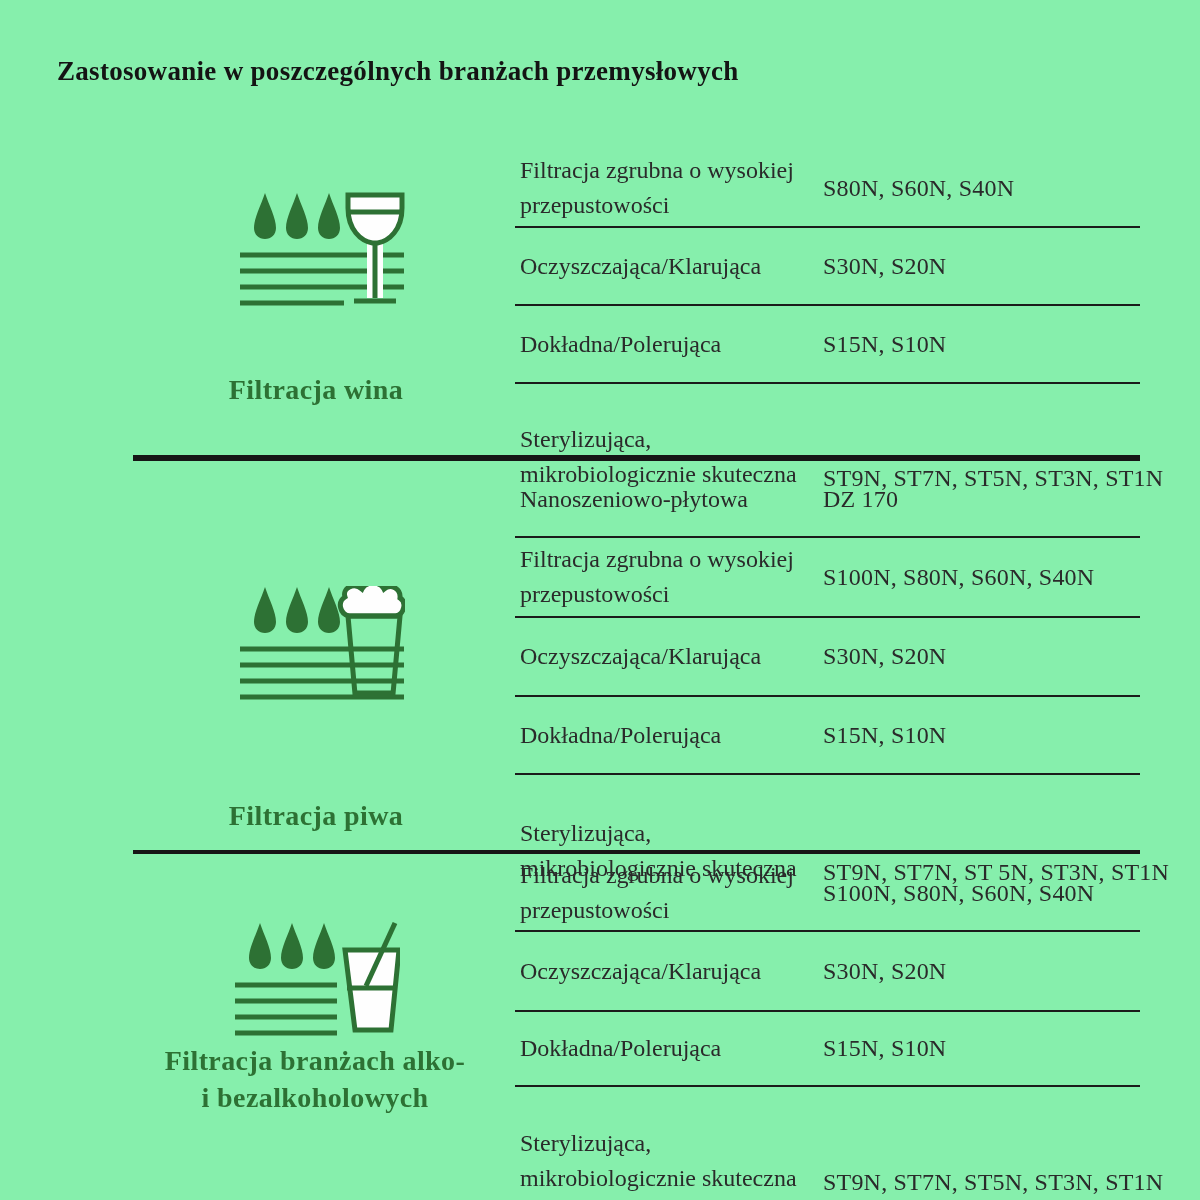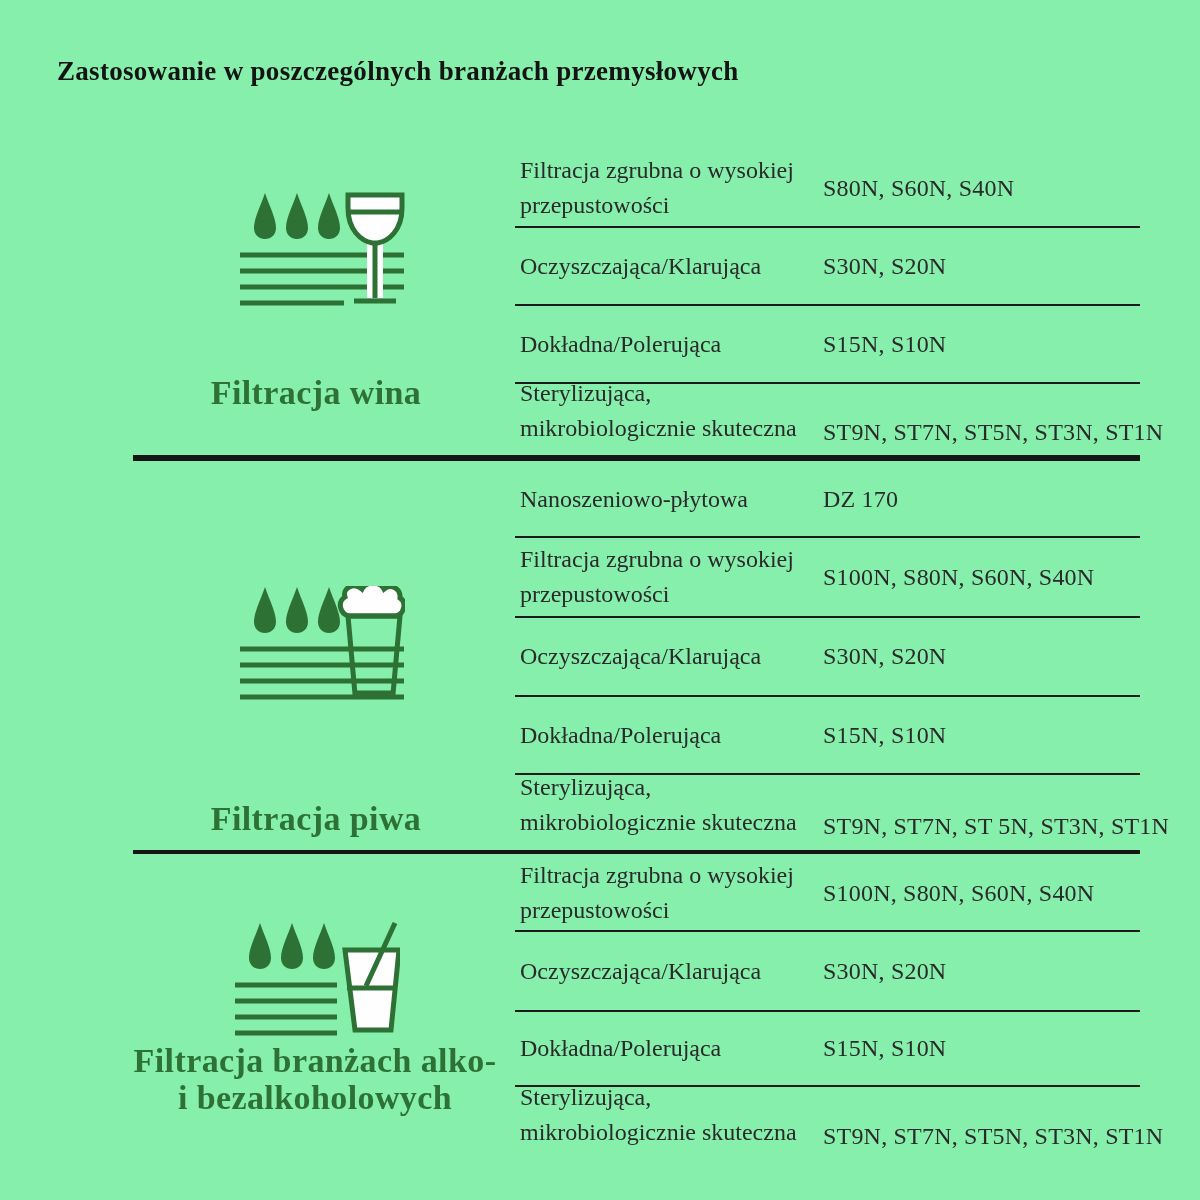--- a/index.html
+++ b/index.html
@@ -19,21 +19,21 @@
   
   .tcol{position:absolute;left:515px;width:625px;}
   .tcol--wine{top:150px;}
   .tcol--beer{top:463px;}
   .tcol--juice{top:856px;}
   .trow{
     display:flex;align-items:center;
     border-bottom:2px solid #1b1b1b;
     box-sizing:border-box;
   }
-  .trow--noline{border-bottom:none;}
+  .trow--noline{border-bottom:none;margin-top:46px;}
   .trow--bottom{align-items:flex-end;padding-bottom:12px;}
   .trow-label{
     width:308px;flex:0 0 308px;
     font-size:24px;line-height:1.45;color:#2a2a2a;
     padding-left:5px;box-sizing:border-box;
   }
   .trow-codes{
     flex:1;font-size:24px;color:#2a2a2a;letter-spacing:.2px;
     white-space:nowrap;
   }
@@ -41,21 +41,21 @@
   .divider{position:absolute;left:133px;width:1007px;background:#161616;}
   .divider--one{top:455px;height:6px;}
   .divider--two{top:850px;height:4px;}
   
   .sec-icon{position:absolute;width:167px;height:114px;}
   .sec-icon--wine{left:238px;top:192px;}
   .sec-icon--beer{left:238px;top:586px;}
   .sec-icon--juice{left:233px;top:922px;}
   .sec-caption{
     position:absolute;left:130px;width:372px;
-    text-align:center;font-size:34px;font-weight:bold;
+    text-align:center;font-size:28px;font-weight:bold;
     color:#2d7134;letter-spacing:.4px;
   }
   .sec-caption--wine{top:374px;}
   .sec-caption--beer{top:800px;}
   .sec-caption--juice{left:95px;top:1042px;width:440px;line-height:37px;}
 </style>
 </head>
 <body>
 
 <div class="page">

